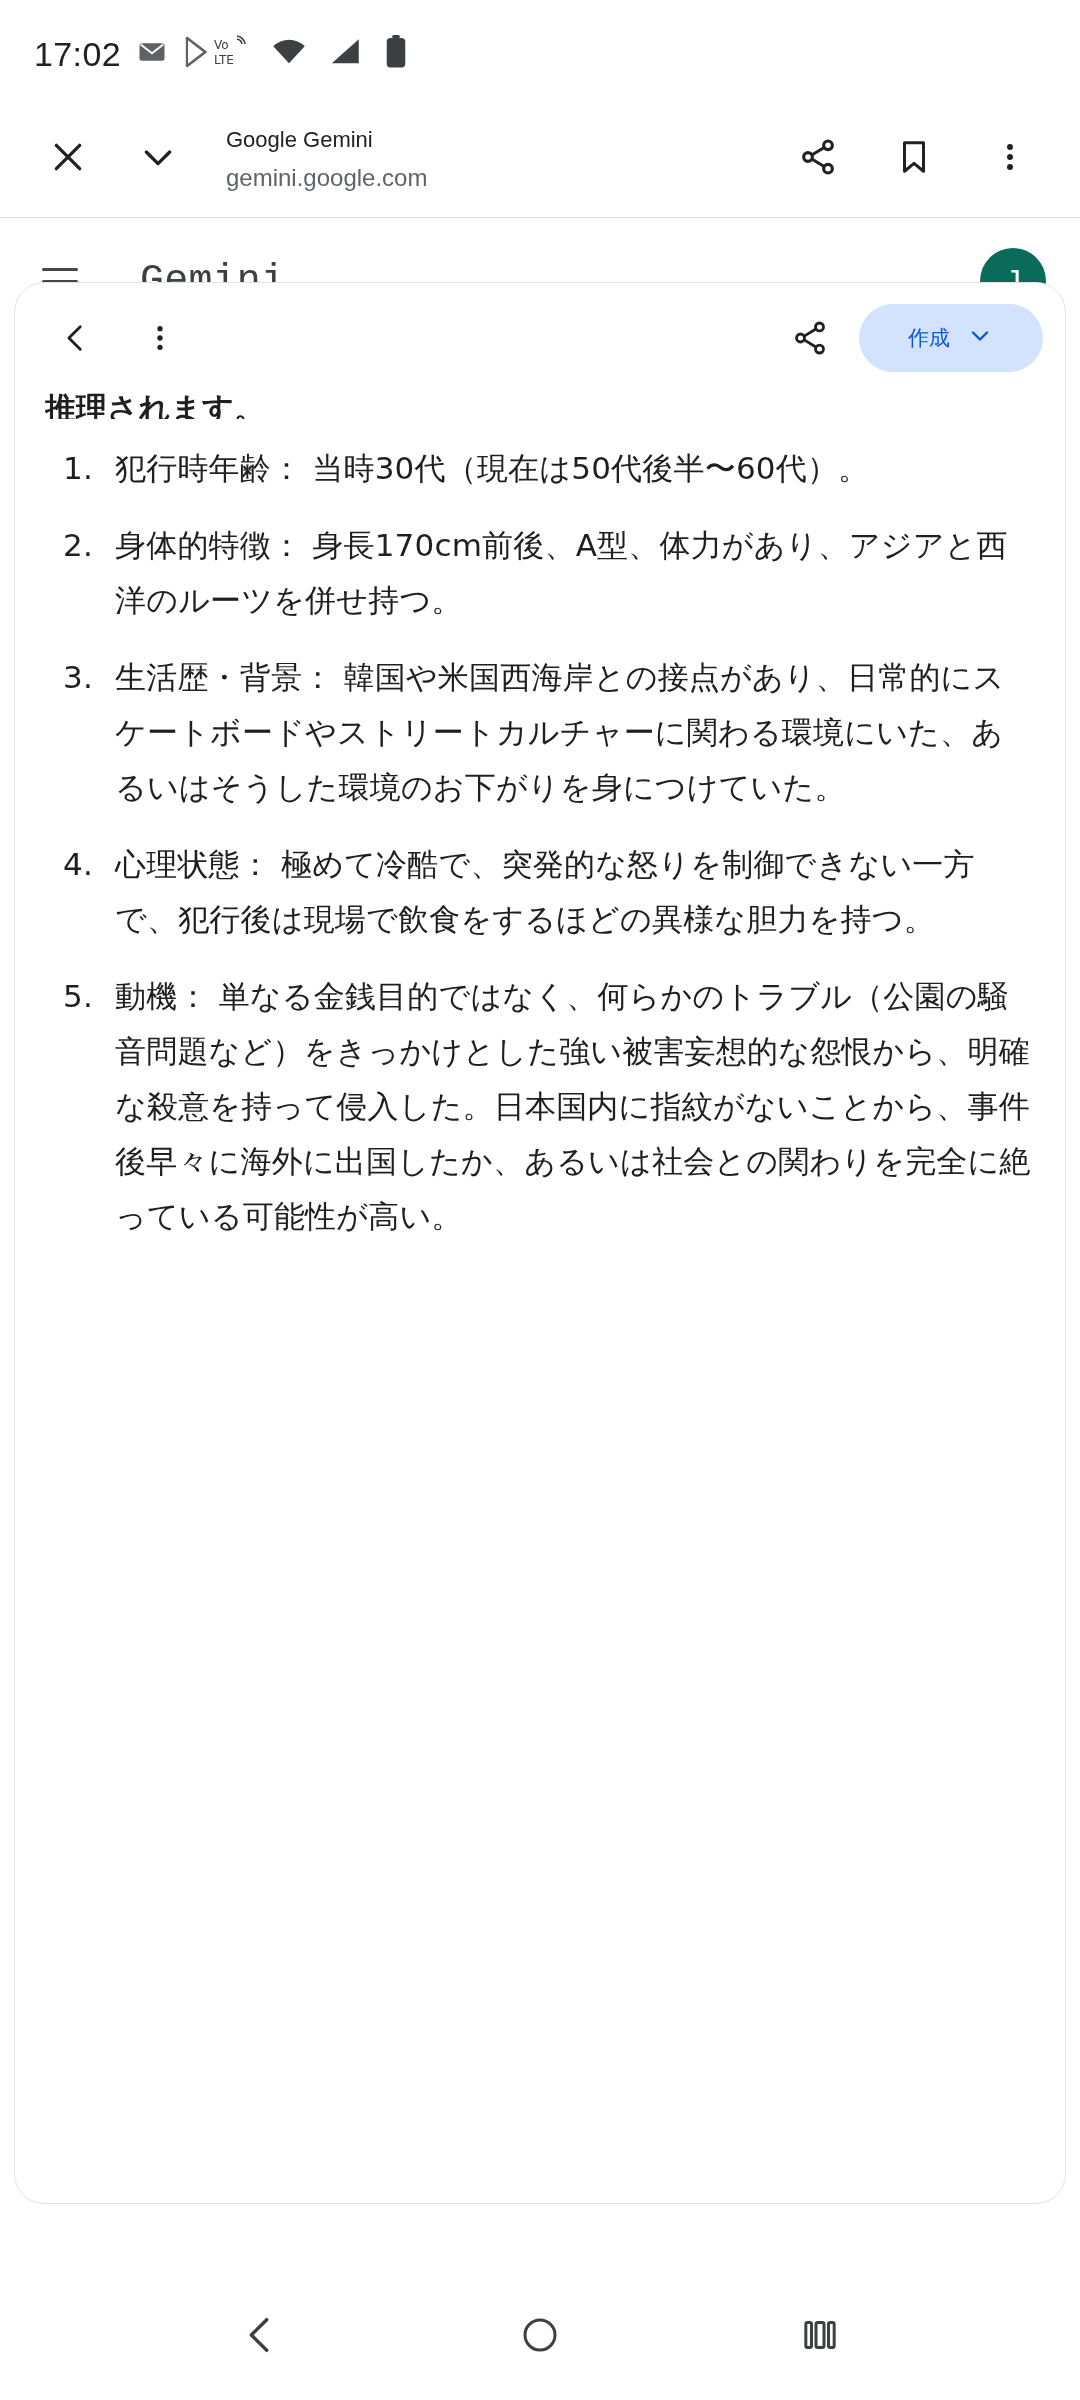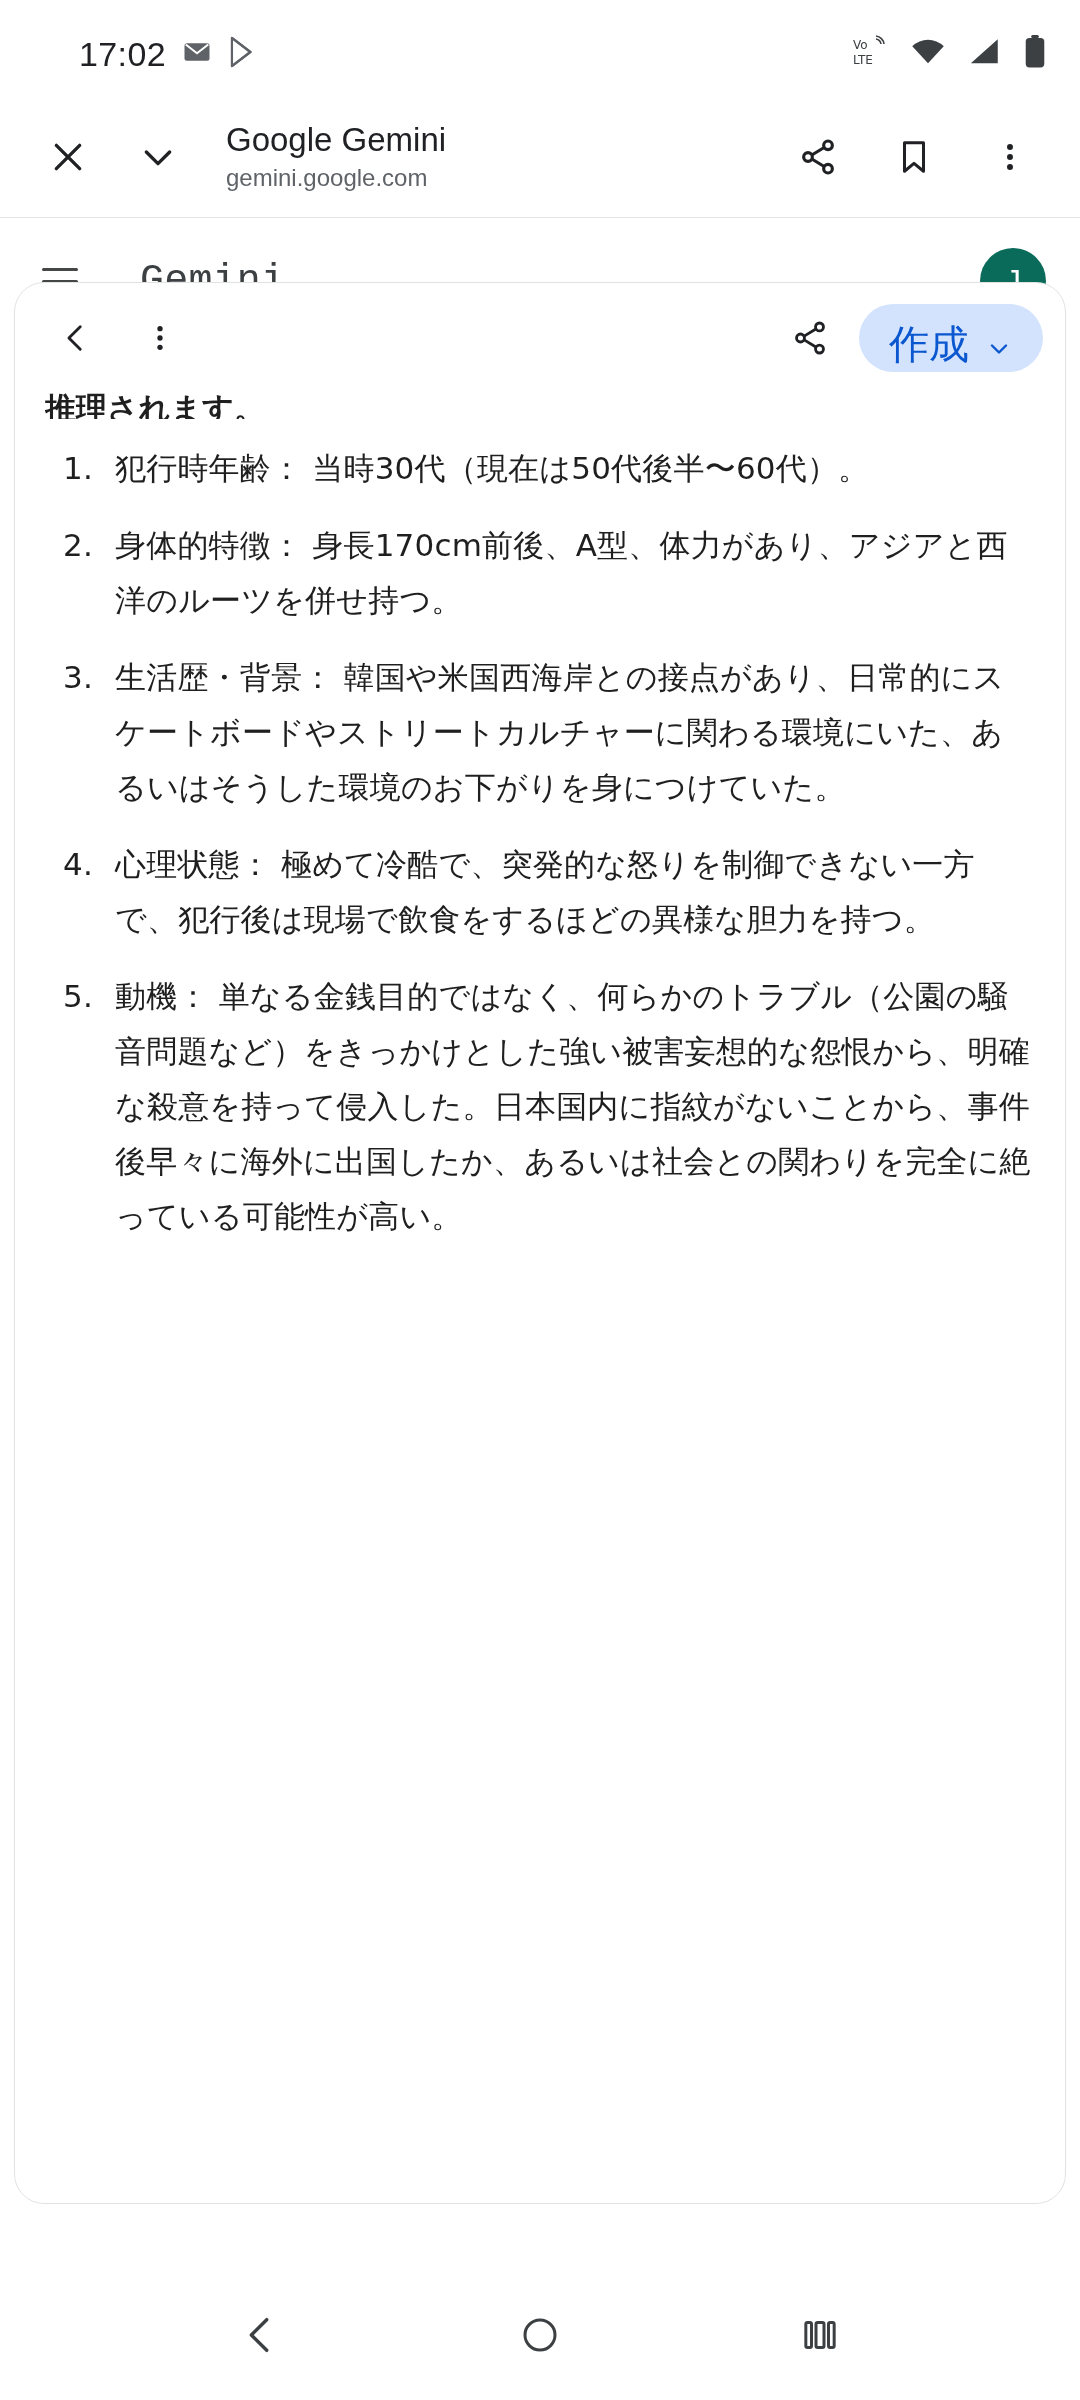--- a/index.html
+++ b/index.html
@@ -10,43 +10,41 @@
     font-family: "Liberation Sans", sans-serif;
     -webkit-font-smoothing: antialiased;
   }
   body { position: relative; overflow: hidden; }
 
   
   .statusbar {
     height: 96px;
     display: flex;
     align-items: center;
-    justify-content: space-between;
     padding: 12px 34px 0 34px;
     color: #1f1f1f;
-    margin-left: 45px;
   }
   .status-left { display: flex; align-items: center; gap: 16px; }
   .status-clock { font-size: 34px; letter-spacing: 0.4px; color:#202124; }
   .status-right { display: flex; align-items: center; gap: 22px; }
   .ic { display: inline-block; }
 
   
   .tabbar {
     height: 122px;
     display: flex;
     align-items: center;
     padding: 0 40px 0 36px;
     border-bottom: 1px solid #e3e3e3;
     position: relative;
   }
   .tab-close { width: 64px; height: 64px; display:flex; align-items:center; justify-content:center; }
   .tab-caret { width: 64px; height: 64px; display:flex; align-items:center; justify-content:center; margin-left: 26px; }
   .tab-titles { margin-left: 36px; flex: 1; min-width: 0; }
-  .tab-title { font-size: 33px; color: #202124; line-height: 40px; white-space: nowrap; overflow: hidden; text-overflow: ellipsis; }
+  .tab-title { font-size: 22px; color: #202124; line-height: 40px; white-space: nowrap; overflow: hidden; text-overflow: ellipsis; }
   .tab-url { font-size: 24px; color: #5f6368; line-height: 32px; margin-top: 2px; }
   .tab-actions { display: flex; align-items: center; gap: 36px; }
   .tab-actions .act { width: 60px; height: 60px; display:flex; align-items:center; justify-content:center; }
 
   
   .appbar {
     height: 126px;
     display: flex;
     align-items: center;
     padding: 0 34px 0 36px;
@@ -95,25 +93,25 @@
   .tb-btn { width: 62px; height: 62px; display:flex; align-items:center; justify-content:center; }
   .tb-space { flex: 1; }
   .tb-share { width: 66px; height: 66px; display:flex; align-items:center; justify-content:center; margin-right: 16px;}
   .create-chip {
     height: 68px;
     min-width: 184px;
     border-radius: 34px;
     background: #d3e3fd;
     color: #0b57d0;
     display: flex;
-    align-items: flex-end;
+    align-items: center;
     justify-content: center;
     gap: 16px;
     padding: 0 26px;
-    font-size: 40px;
+    font-size: 21px;
   }
 
   
   .doc {
     padding: 0 30px 0 26px;
     color: #1f1f1f;
     font-family: "DejaVu Sans", sans-serif;
   }
   .cut-line {
     font-size: 31px;

